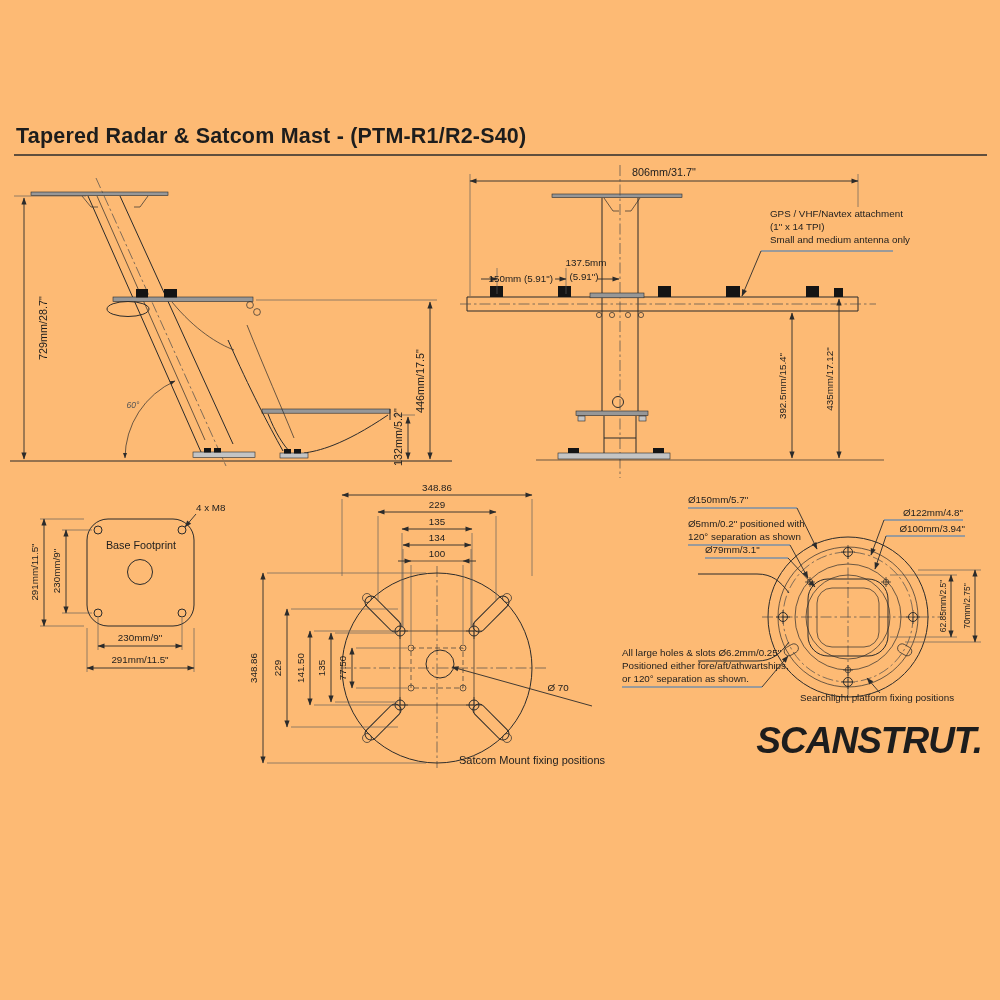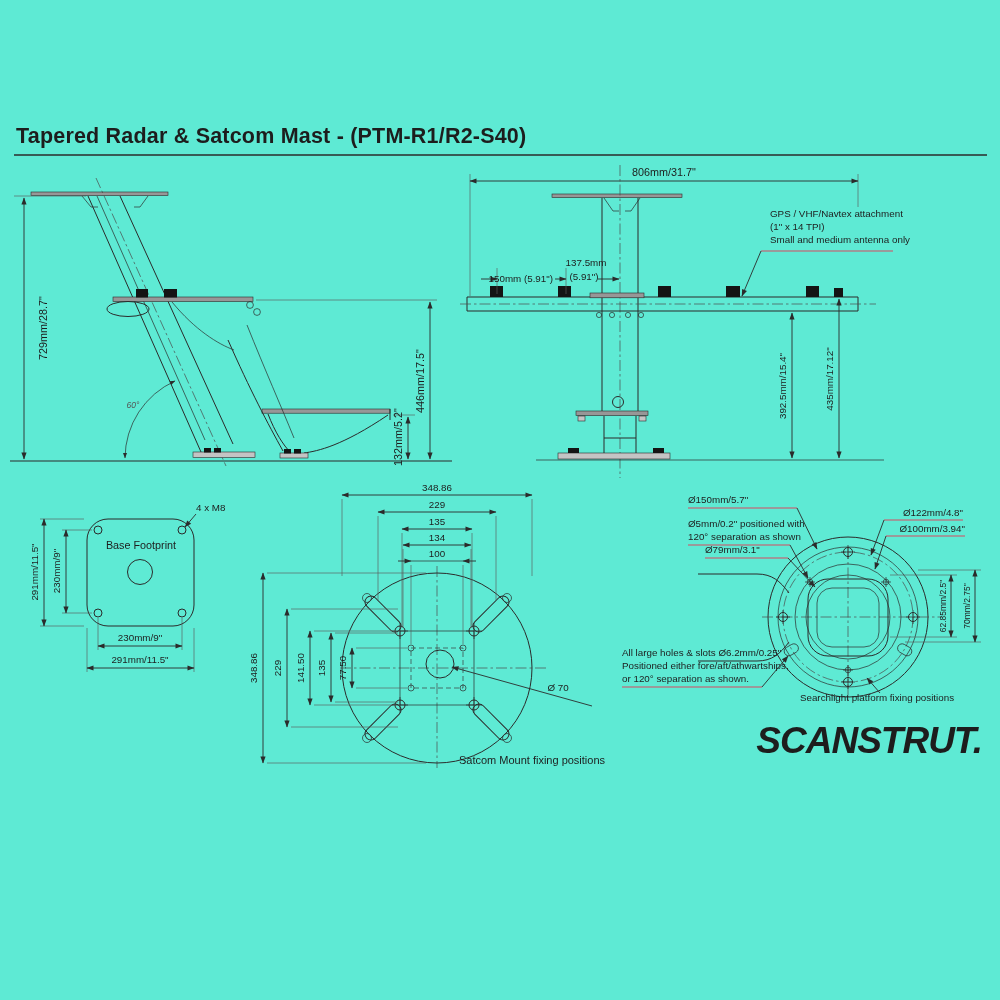--- a/index.html
+++ b/index.html
@@ -1,16 +1,16 @@
 <!DOCTYPE html>
 <html><head>
 <meta charset="utf-8">
 <style>
   html,body{margin:0;padding:0;background:#ffffff;}
-  .canvas{position:relative;width:1000px;height:1000px;background:#5eead4;overflow:hidden;
+  .canvas{position:relative;width:1000px;height:1000px;background:#fdba74;overflow:hidden;
           font-family:"Liberation Sans",sans-serif;}
   svg{position:absolute;left:0;top:0;}
   text{font-family:"Liberation Sans",sans-serif;fill:#1d1d1d;}
   .title{font-size:21.5px;font-weight:600;letter-spacing:.2px;}
   .t8{font-size:8.5px;}
   .t9{font-size:9.8px;}
   .t10{font-size:10.8px;}
   .cap{font-size:11px;}
   .it{font-style:italic;fill:#555;}
   .logo{font-size:37px;font-weight:700;font-style:italic;letter-spacing:-1px;}

